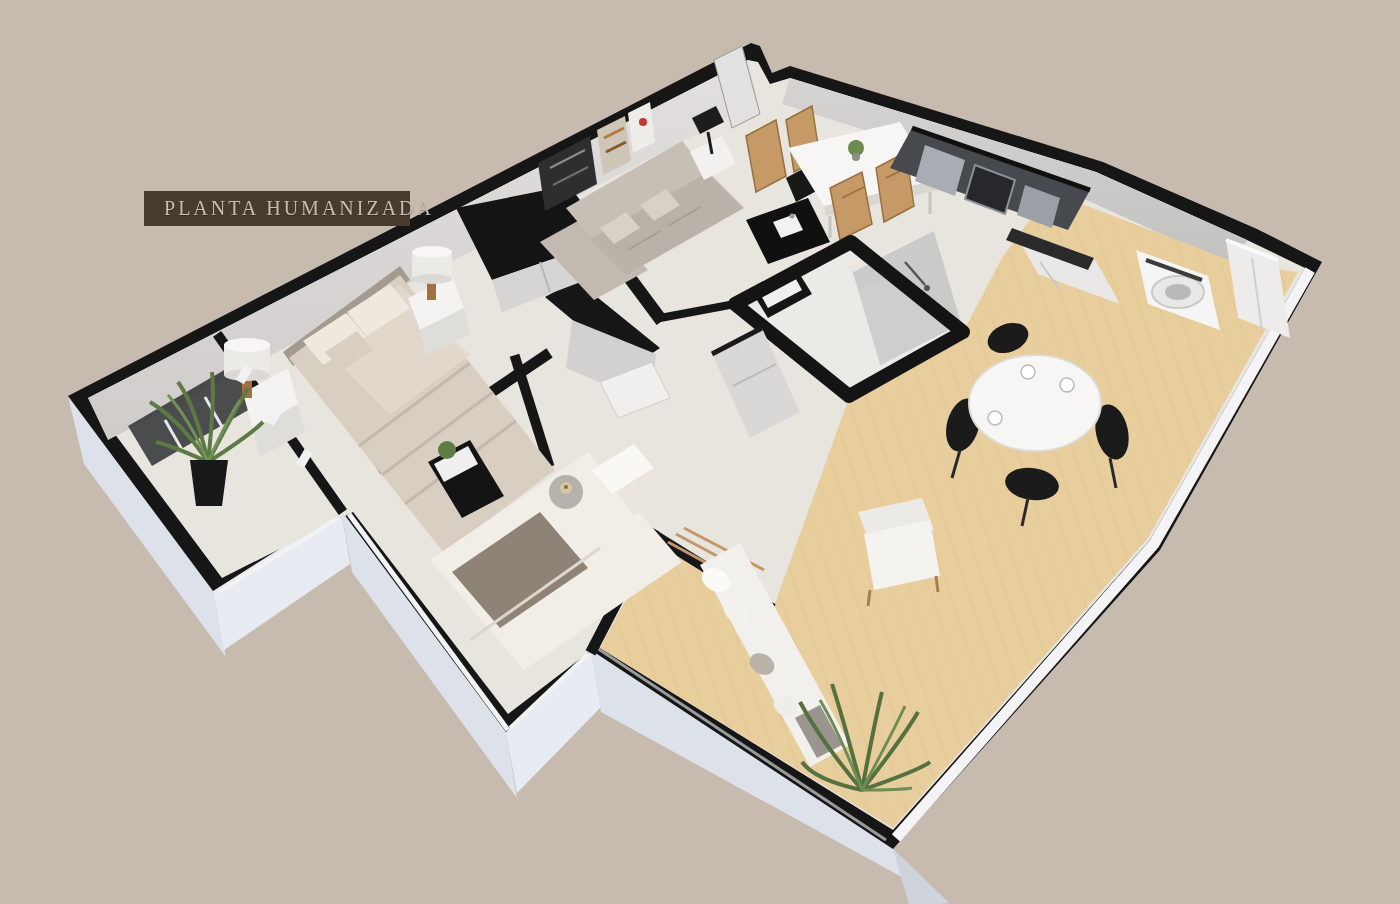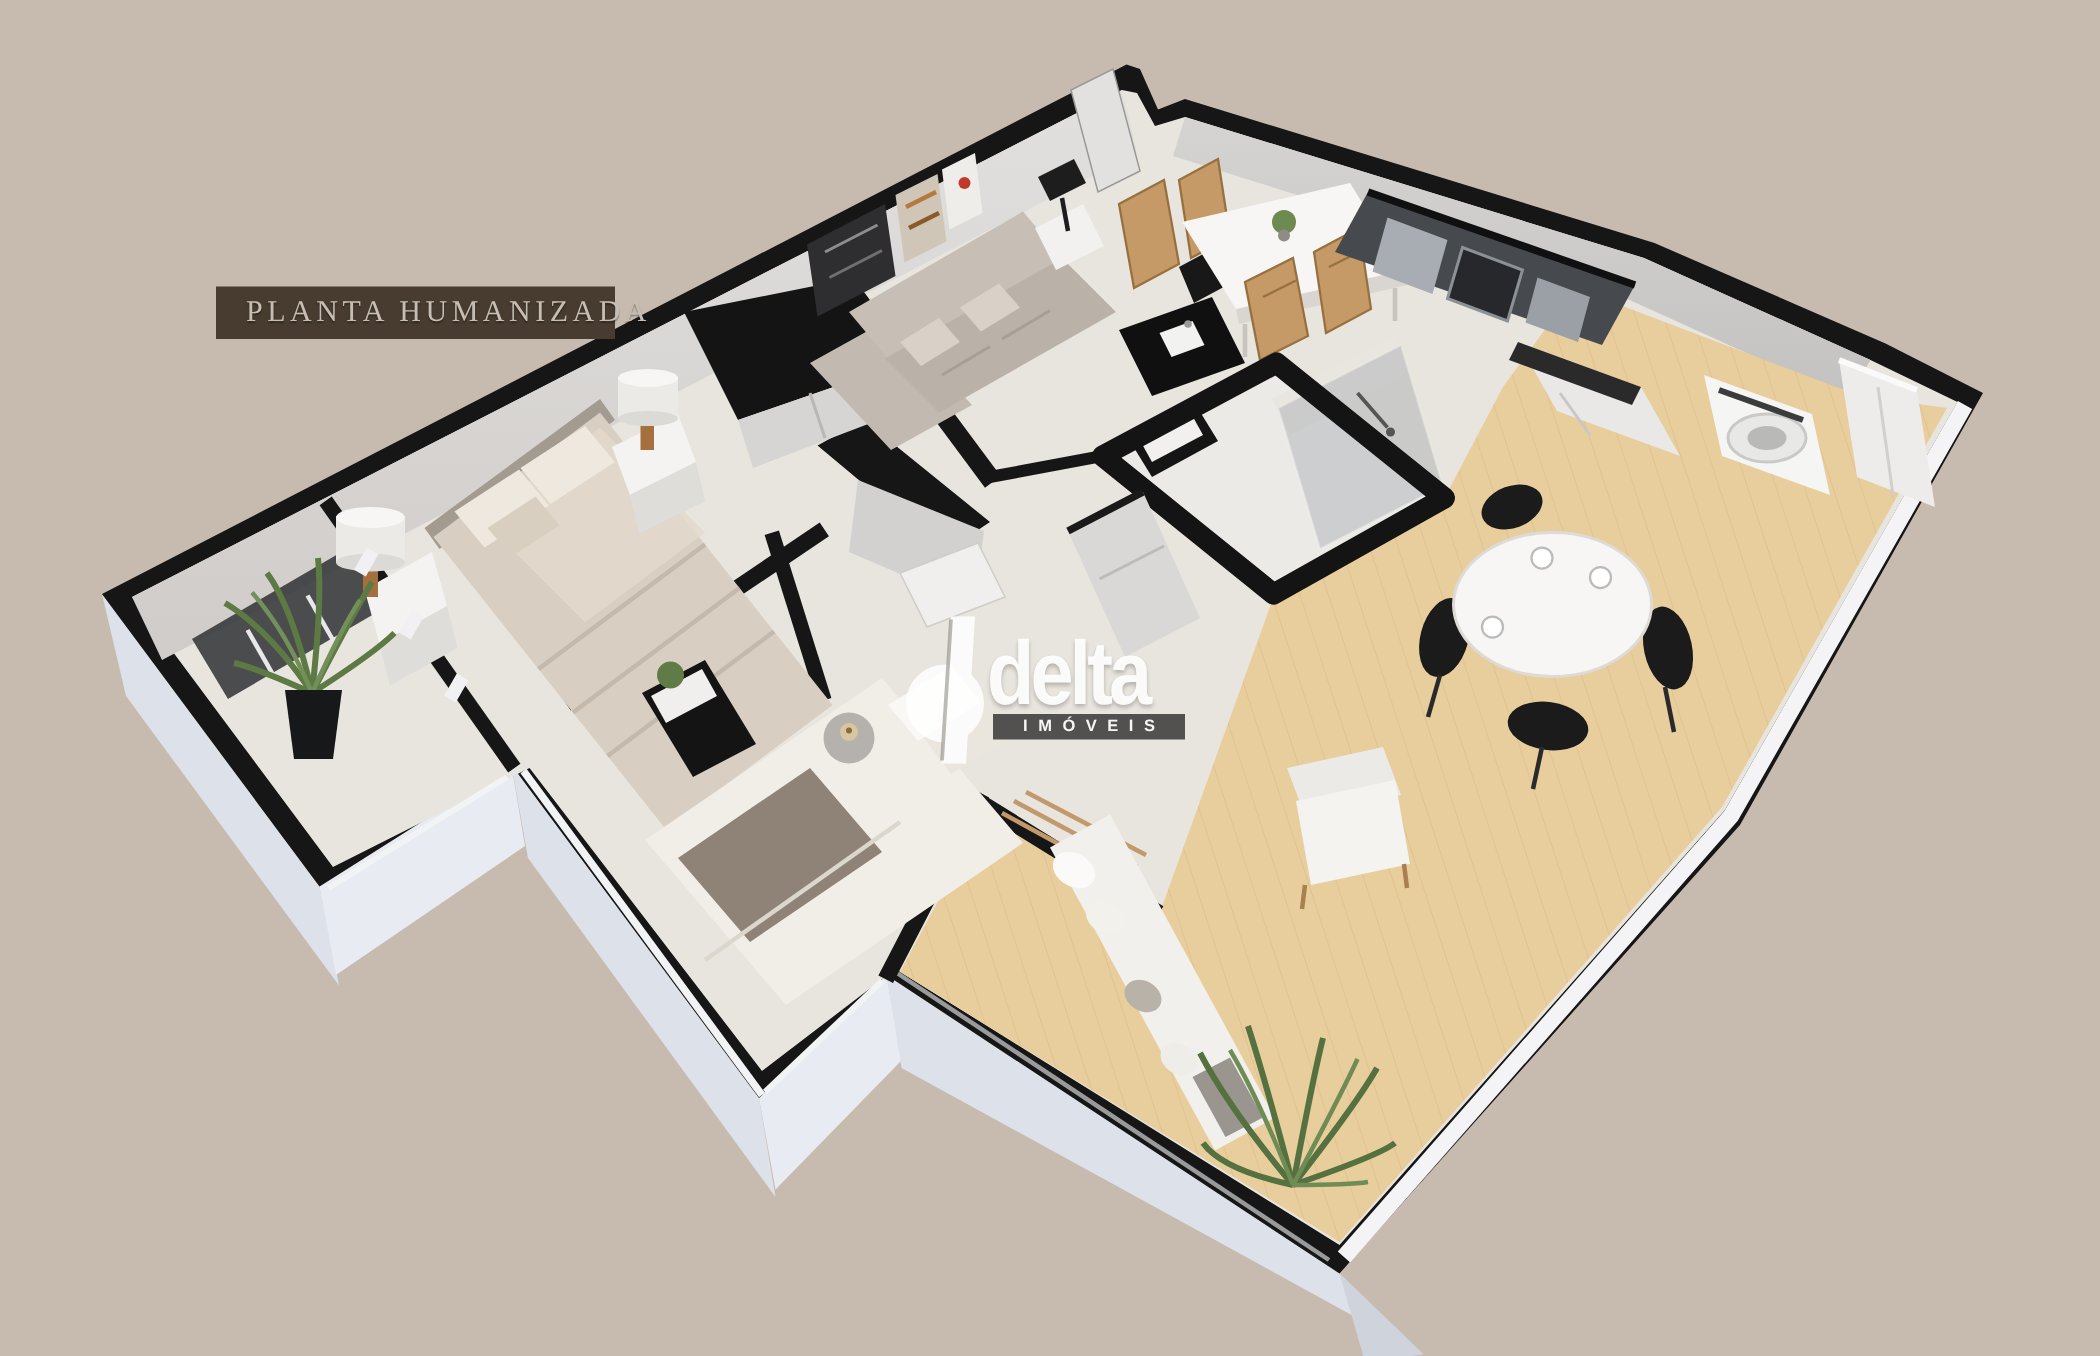--- a/index.html
+++ b/index.html
@@ -344,26 +344,14 @@
         <path d="M862,790 Q900,790 912,788"></path>
       </g>
     </g>
   </g>
 </svg>
 
 <div class="badge">
   <span>PLANTA HUMANIZADA</span>
 </div>
 
-<div class="watermark">
-  <svg class="wm-logo" width="58" height="110" viewBox="0 0 58 110" opacity="0.88">
-    <circle cx="30" cy="64" r="26" fill="#ffffff"></circle>
-    <polygon points="34,6 50,6 44,104 28,104" fill="#ffffff"></polygon>
-    <line x1="33" y1="6" x2="27" y2="104" stroke="#9b9document8f" stroke-width="0"></line>
-    <line x1="34" y1="8" x2="28" y2="102" stroke="rgba(120,115,108,0.55)" stroke-width="2.5"></line>
-  </svg>
-  <div class="wm-brand">delta</div>
-  <div class="wm-strip">
-    <span>IMÓVEIS</span>
-  </div>
+
 </div>
 
-</div>
-
 </body></html>

